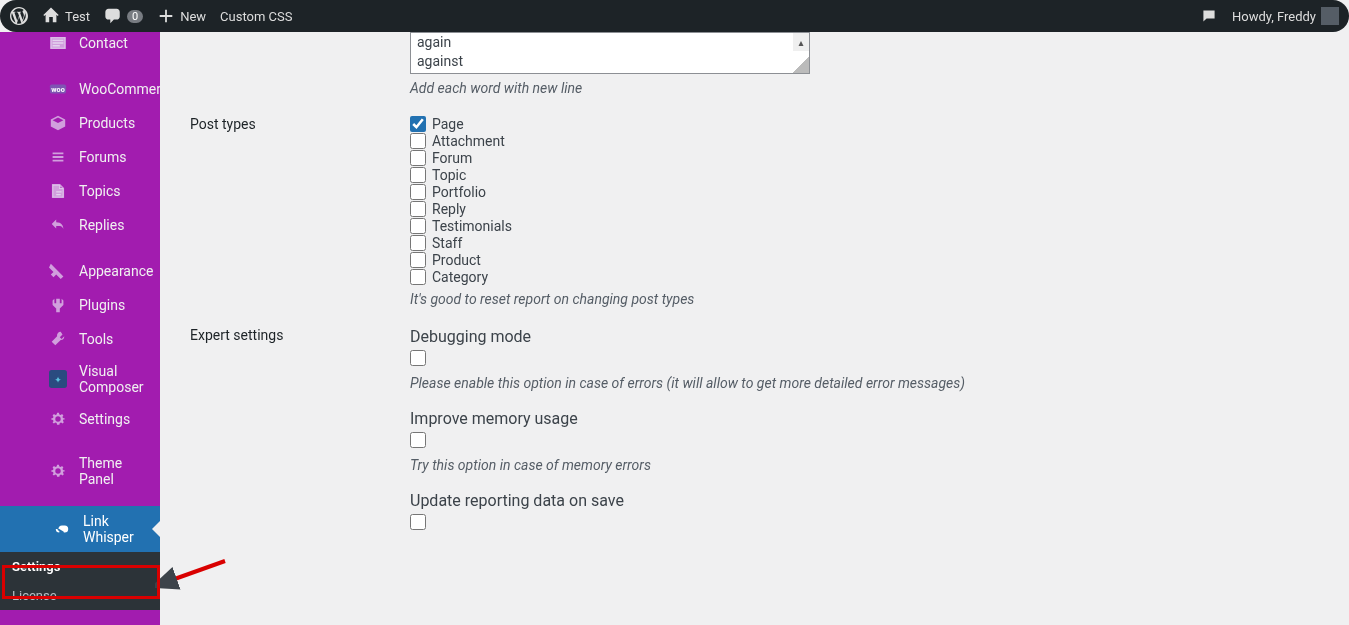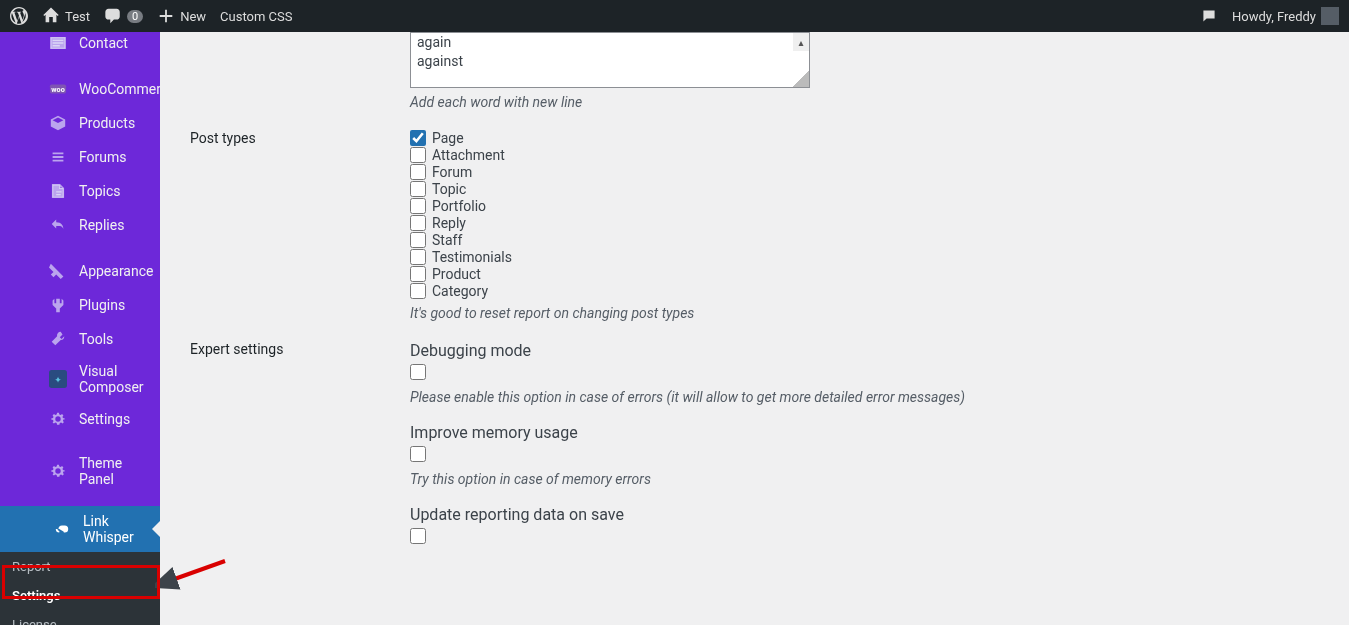--- a/index.html
+++ b/index.html
@@ -1,27 +1,27 @@
 <!DOCTYPE html>
 <html><head>
   <meta charset="utf-8">
   <style>
     * { margin: 0; padding: 0; box-sizing: border-box; }
     body { font-family: -apple-system, "Segoe UI", Roboto, Arial, sans-serif; font-size: 13px; color: #3c434a; background: #f0f0f1; width: 1349px; height: 625px; overflow: hidden; position: relative; }
 
     
-    .toolbar { position: absolute; top: 0; left: 0; right: 0; height: 32px; background: #1d2327; color: #ddd; display: flex; justify-content: space-between; align-items: center; padding: 0 10px; font-size: 13px; z-index: 100; }
+    .toolbar { position: absolute; top: 0; left: 0; right: 0; height: 32px; background: #1d2327; color: #ddd; display: flex; justify-content: space-between; align-items: center; padding: 0 10px; font-size: 13px; z-index: 100; border-radius: 16px; }
     .toolbar-left, .toolbar-right { display: flex; align-items: center; gap: 14px; height: 100%; }
     .toolbar-item { display: flex; align-items: center; gap: 5px; color: #ddd; cursor: pointer; }
     .toolbar-icon { width: 18px; height: 18px; display: inline-flex; align-items: center; justify-content: center; }
     .toolbar-count { background: #787c82; color: #fff; font-size: 11px; padding: 0 5px; border-radius: 9px; }
     .avatar-box { width: 18px; height: 18px; background: #555d66; display: inline-block; }
 
     
-    .sidebar { position: absolute; top: 32px; left: 0; bottom: 0; width: 160px; background: #6d28d9; color: #f0f0f1; overflow: hidden; }
+    .sidebar { position: absolute; top: 32px; left: 0; bottom: 0; width: 160px; background: #a21caf; color: #f0f0f1; overflow: hidden; }
     .sidebar-item { display: flex; align-items: center; gap: 10px; padding: 7px 10px 7px 12px; font-size: 14px; color: #f0f0f1; cursor: pointer; }
     .sidebar-item.small { font-size: 13px; padding: 7px 12px; color: rgba(240,246,252,.7); }
     .sidebar-item.parent-active { background: #2271b1; color: #fff; position: relative; padding-left: 16px; }
     .sidebar-item.parent-active::after { content: ""; position: absolute; right: 0; top: 50%; margin-top: -8px; border: 8px solid transparent; border-right-color: #f0f0f1; }
     .sidebar-sub { background: #2c3338; }
     .sidebar-sub .sidebar-item.active { color: #fff; font-weight: 600; }
     .sidebar-icon { width: 20px; height: 20px; display: flex; align-items: center; justify-content: flex-start; flex: 0 0 20px; color: rgba(240,246,252,.6); margin-left: 37px; }
     .sidebar-item.parent-active .sidebar-icon { color: #fff; }
 
     
@@ -205,35 +205,34 @@
       <div style="height: 12px;"></div>
       <div class="sidebar-item parent-active">
         <span class="sidebar-icon">
           <svg viewBox="0 0 20 20" width="18" height="18">
             <path d="M7 10a3 3 0 013-3h3a3 3 0 010 6h-1m-5 0a3 3 0 01-3-3" stroke="#fff" fill="none" stroke-width="1.8"></path>
           </svg>
         </span>
         <span>Link Whisper</span>
       </div>
       <div class="sidebar-sub">
-        <div class="sidebar-item small">Report</div>
         <div class="sidebar-item small active">Settings</div>
         <div class="sidebar-item small">License</div>
       </div>
     </div>
 </div>
 
 <div class="content">
 
   <div class="form-row" style="padding-top:0;">
     <div class="form-label"></div>
     <div class="form-field">
       <div class="select-wrap">
         <div class="scroll-arrow">▴</div>
-        <div style="padding:0 6px 16px;font-size:14px;line-height:19px;">
+        <div style="padding:0 6px 2px;font-size:14px;line-height:19px;">
           <div class="opt">again</div>
           <div class="opt">against</div>
         </div>
         <div class="resize-handle"></div>
       </div>
       <div class="hint">Add each word with new line</div>
     </div>
   </div>
 
   <div class="form-row">
@@ -258,25 +257,25 @@
         <div class="check-row">
           <input type="checkbox" style="">
           <span>Portfolio</span>
         </div>
         <div class="check-row">
           <input type="checkbox" style="">
           <span>Reply</span>
         </div>
         <div class="check-row">
           <input type="checkbox" style="">
+          <span>Testimonials</span>
+        </div>
+        <div class="check-row">
+          <input type="checkbox" style="">
           <span>Staff</span>
-        </div>
-        <div class="check-row">
-          <input type="checkbox" style="">
-          <span>Testimonials</span>
         </div>
         <div class="check-row">
           <input type="checkbox" style="">
           <span>Product</span>
         </div>
         <div class="check-row">
           <input type="checkbox" style="">
           <span>Category</span>
         </div>
         <div class="hint">It's good to reset report on changing post types</div>

